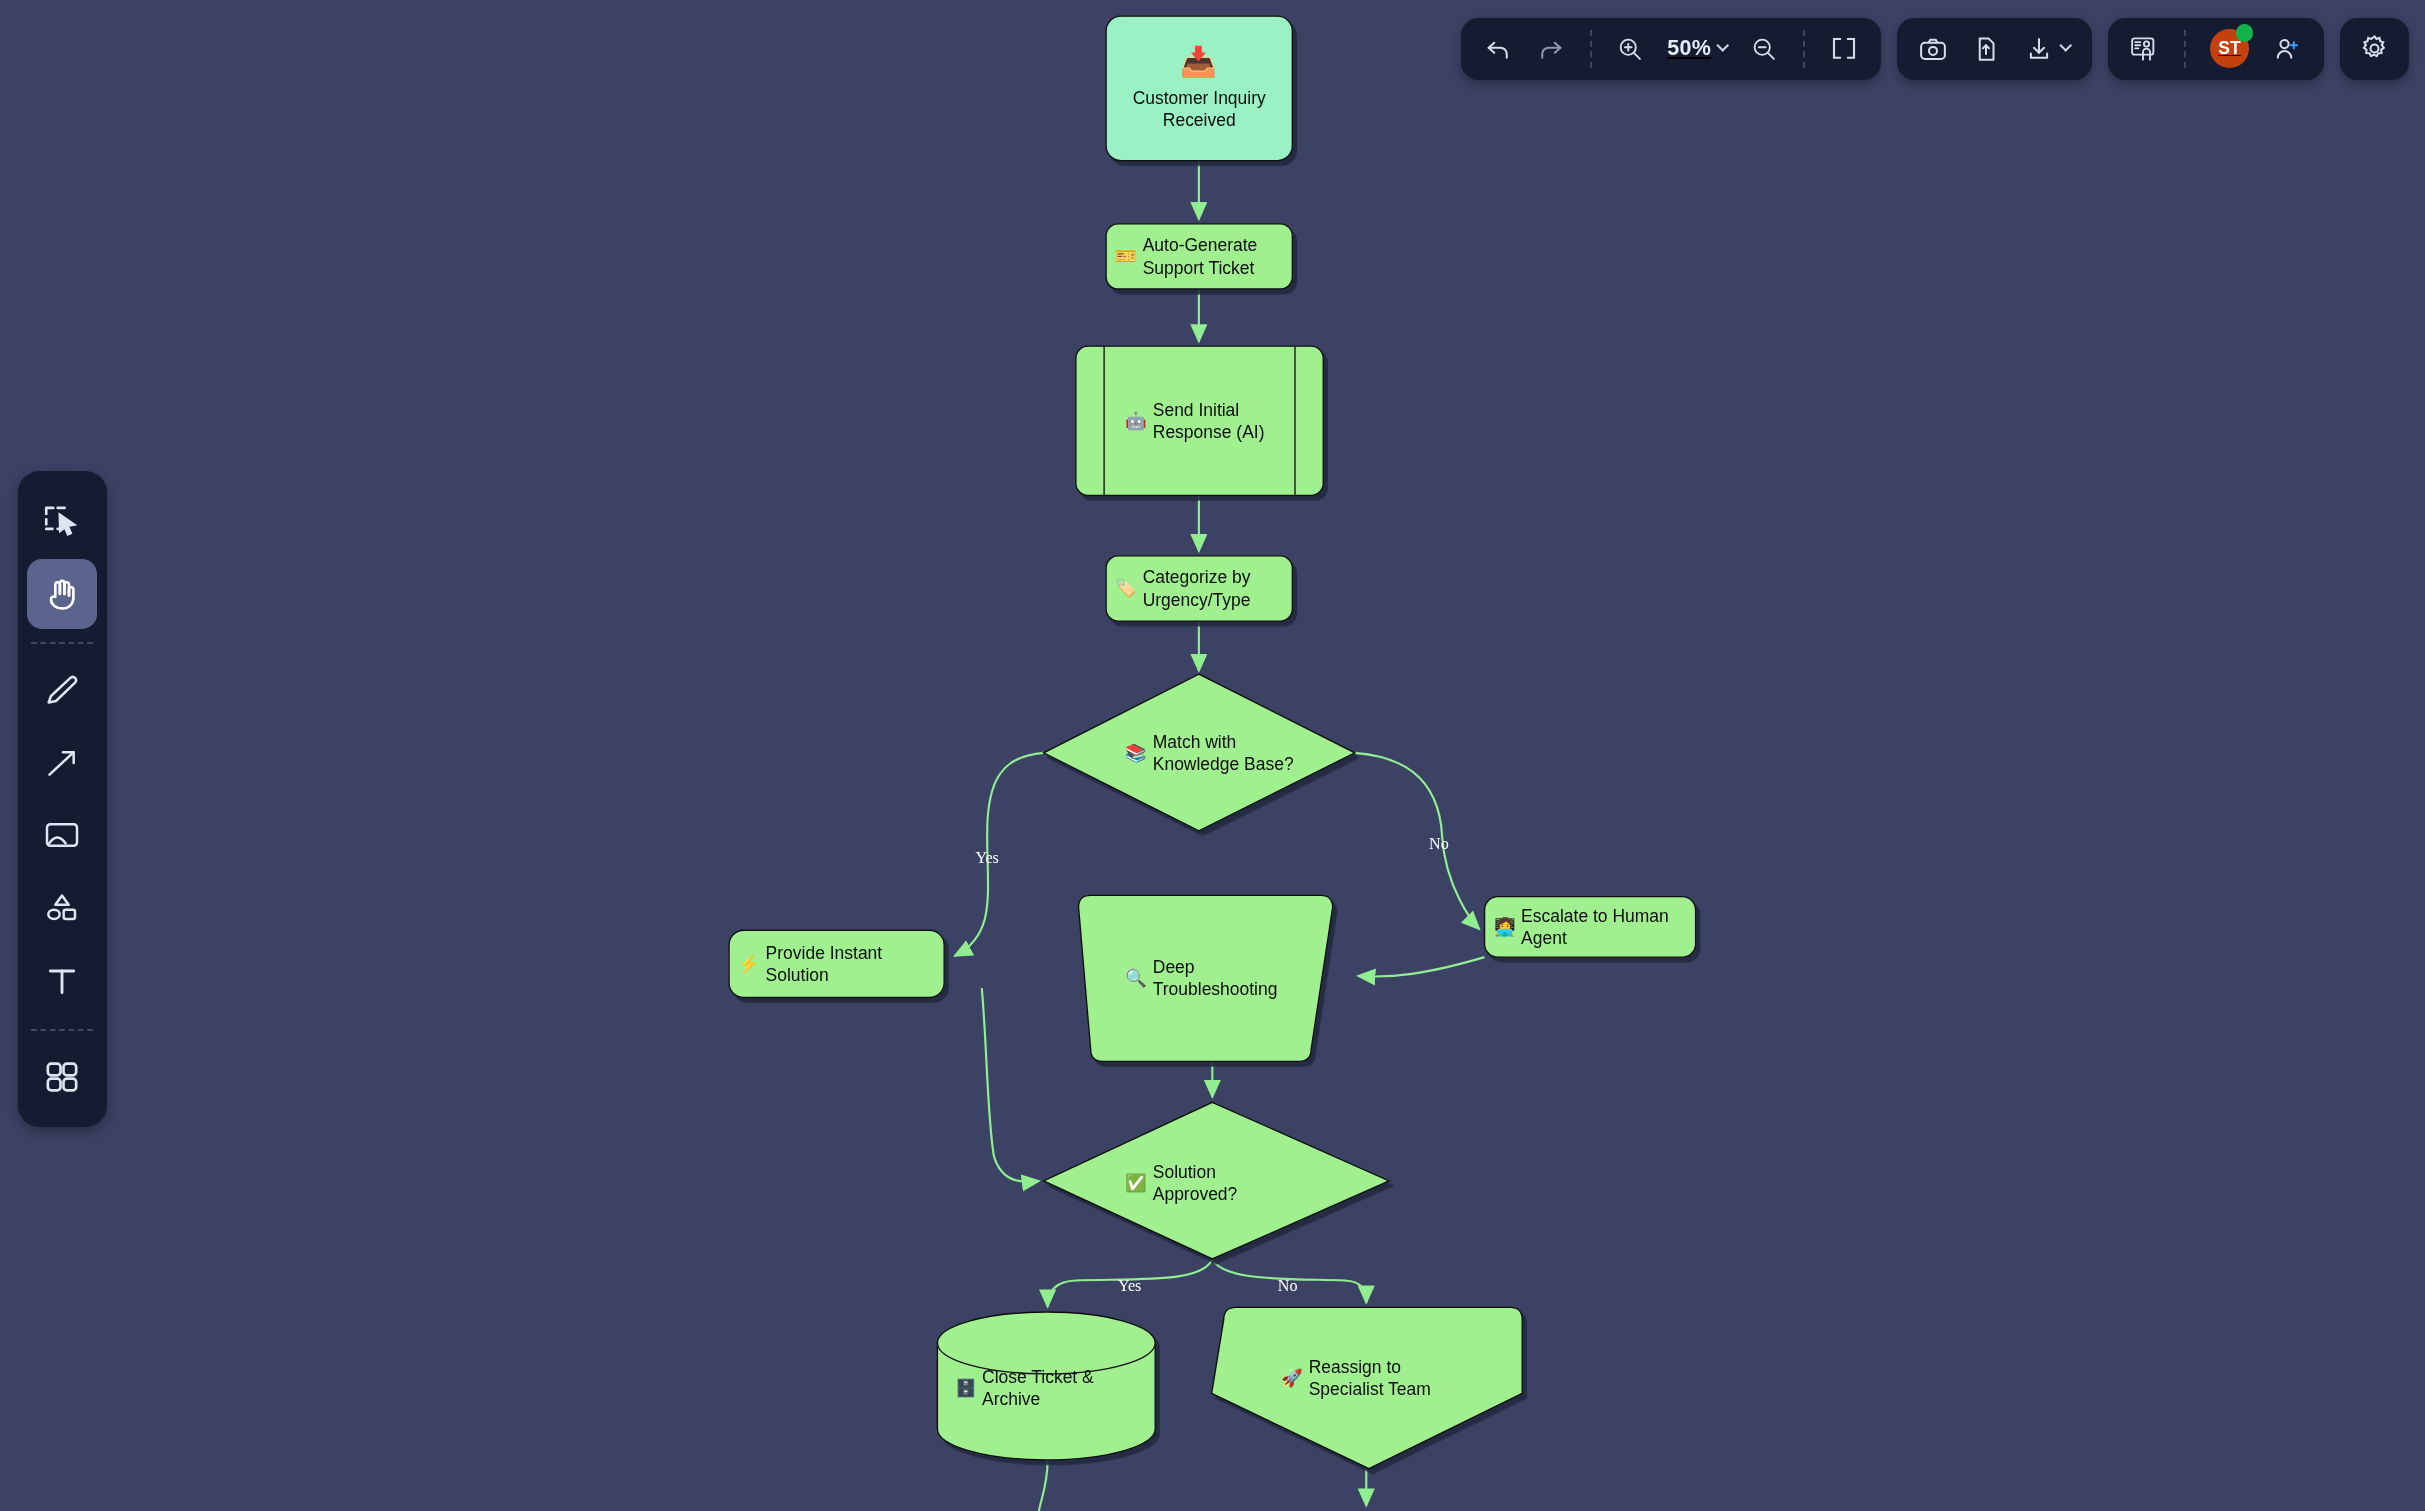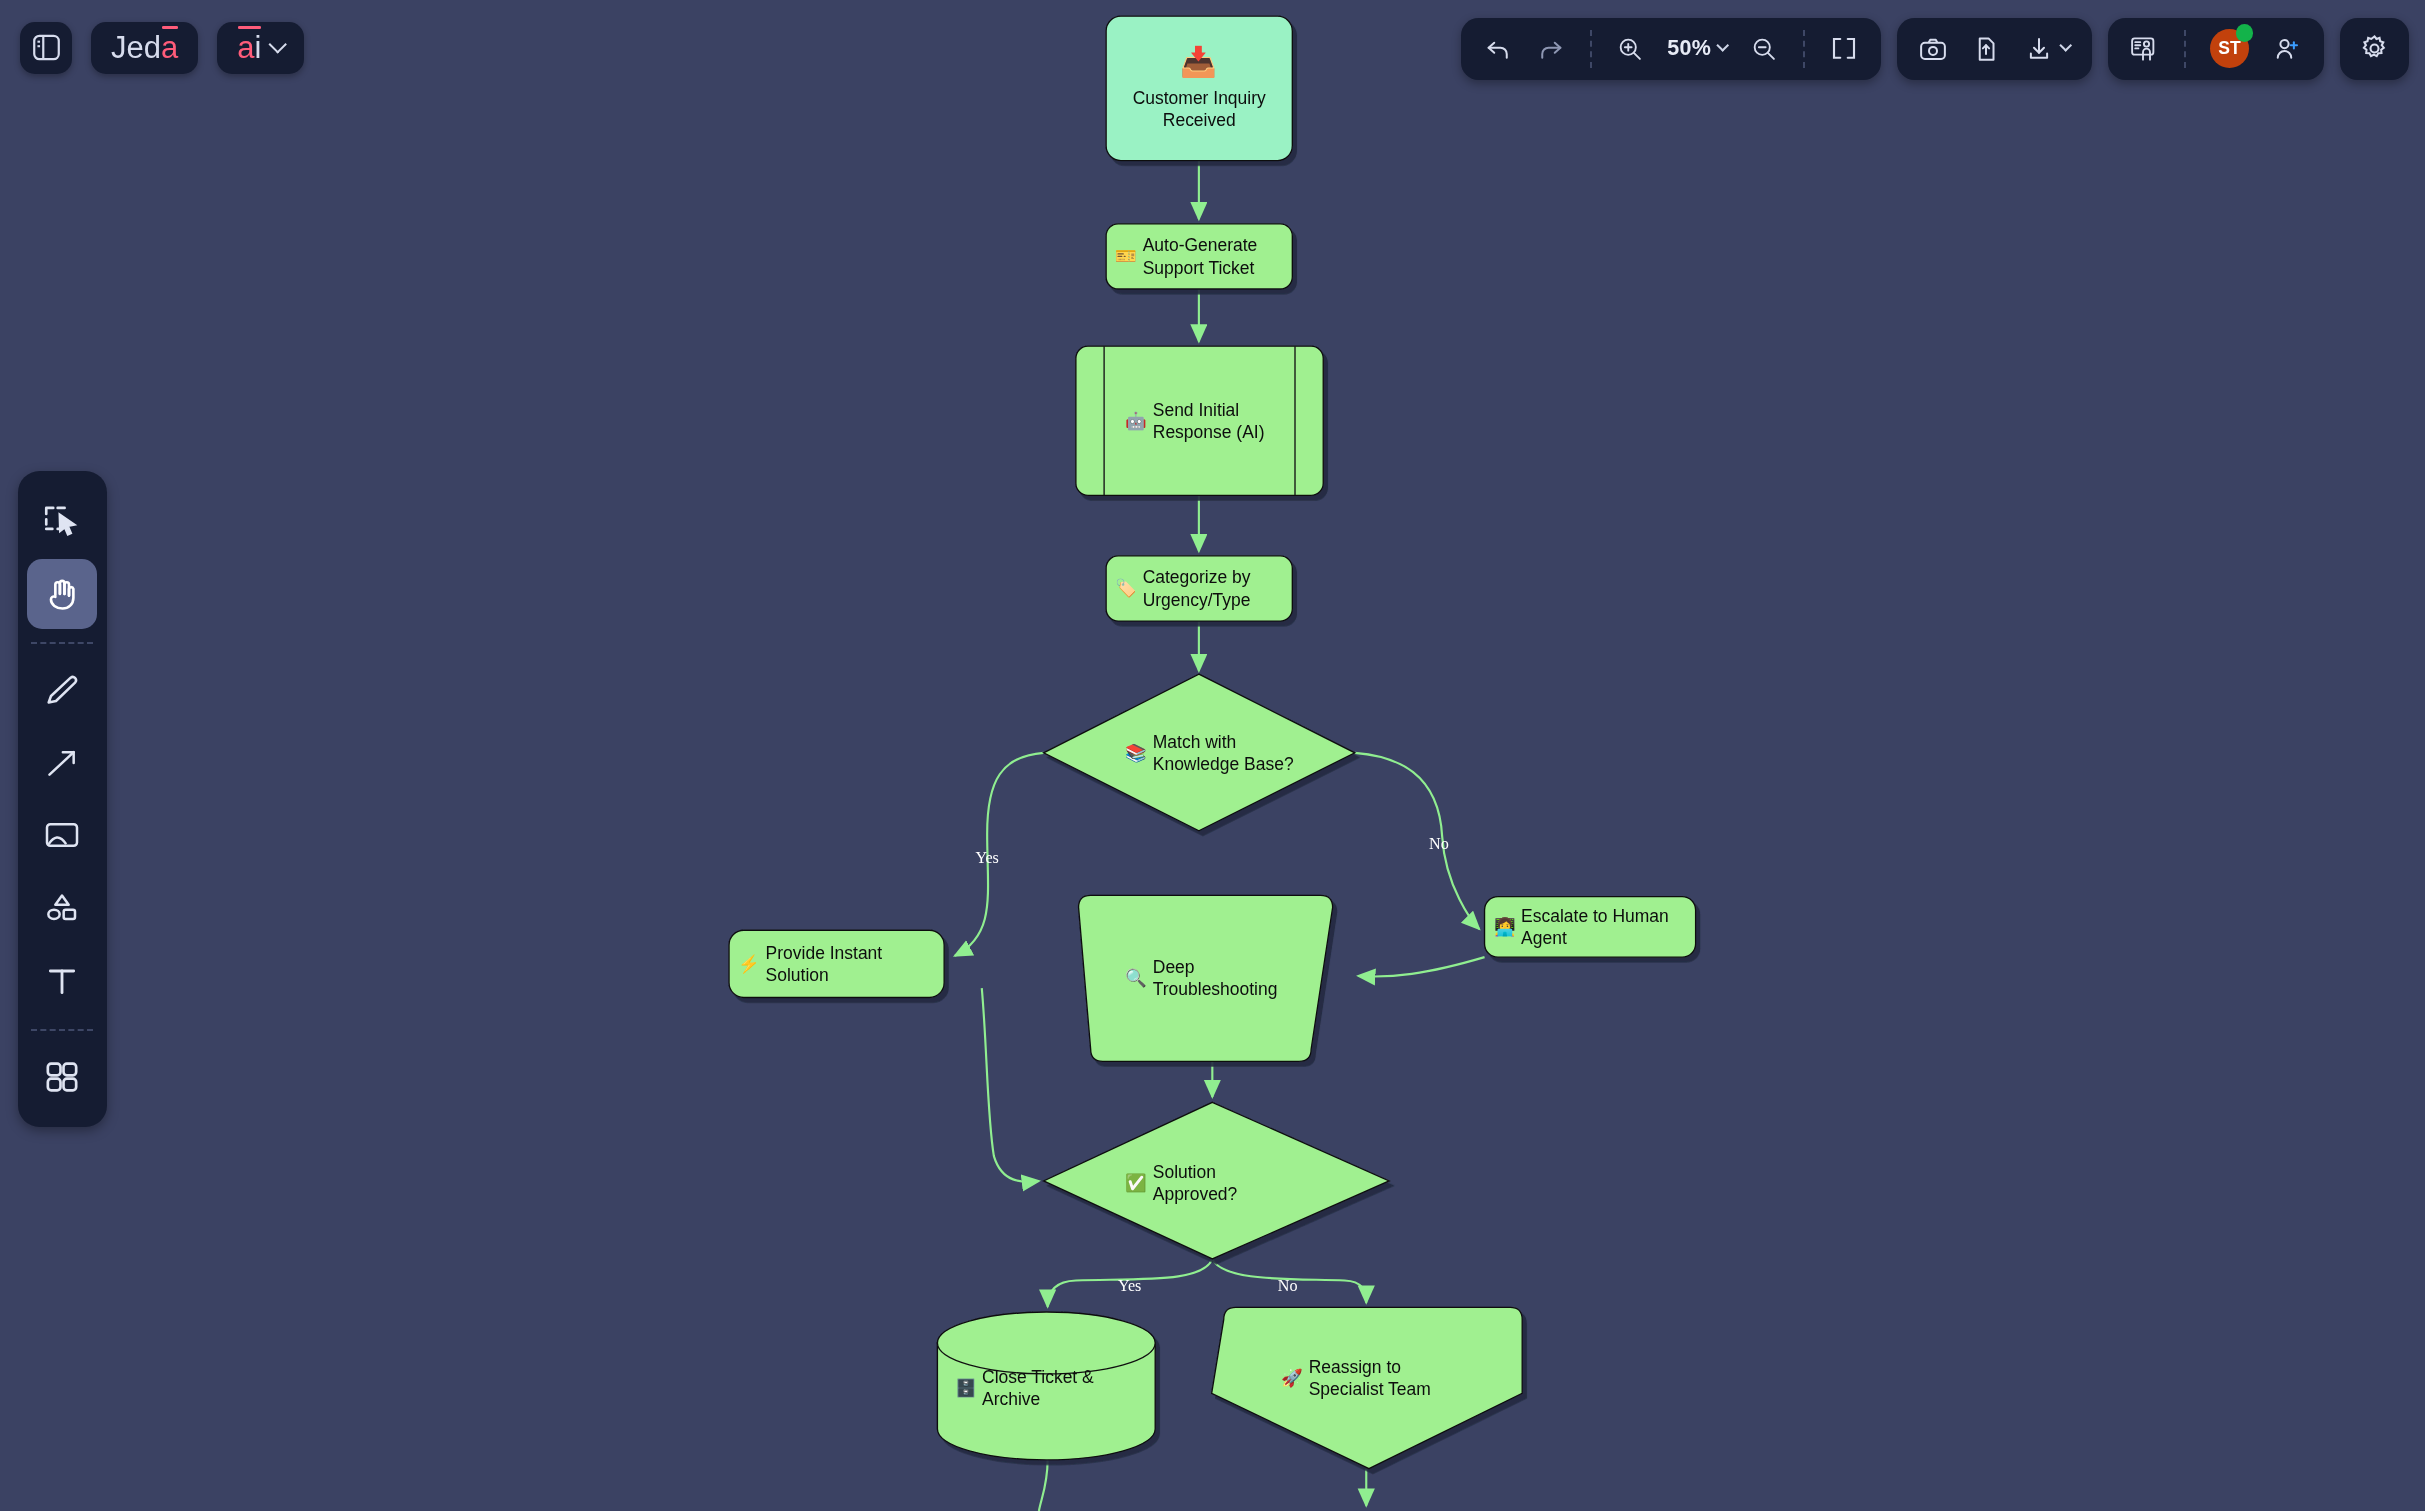--- a/index.html
+++ b/index.html
@@ -37,21 +37,21 @@
   .ai-i { color:#d7dced; }
   .chev { display:inline-block; width:13.4px; height:13.4px; border-right:2.7px solid #d7dced; border-bottom:2.7px solid #d7dced;
           transform: rotate(45deg); margin-left:9.4px; margin-bottom:5.4px; }
 
   
   .topright { position:absolute; right:17.5px; top:17.5px; display:flex; gap:16px; align-items:center; z-index:40; }
   .tb {
     height: 62px; background:#151c32; border-radius:17.5px; display:flex; align-items:center;
     padding: 0 17.5px; gap: 15px; box-shadow: 0 3.4px 9.4px rgba(0,0,0,.3);
   }
-  .tb-item { display:flex; align-items:center; justify-content:center; height:43px; min-width:35px; padding:0 4px; }
+  .tb-item { display:flex; align-items:center; justify-content:center; height:43px; min-width:35px; padding:0 4px;text-decoration:underline; }
   .vdiv { width:0; height:38px; border-left:2px dashed #3e4766; margin: 0 5.4px; }
   .zoomlabel { color:#e7ebf6; font-size:21.5px; font-weight:bold; letter-spacing:0.3px; }
   .chev-sm { display:inline-block; width:9.4px; height:9.4px; border-right:2.7px solid #cfd6e8; border-bottom:2.7px solid #cfd6e8;
              transform: rotate(45deg); margin-left:6.7px; margin-bottom:5.4px; }
   .avatar {
     width:39px; height:39px; border-radius:50%; background:#c2410c; color:#fff;
     display:flex; align-items:center; justify-content:center; font-size:17.5px; font-weight:bold; position:relative;
   }
   .avatar .dot { position:absolute; right:-4px; top:-4.7px; width:17.5px; height:17.5px; border-radius:50%; background:#13b34a; }
 
@@ -229,37 +229,20 @@
       <path d="M1820,1963 q0,-18 18,-18 L2246,1945 q18,0 18,18 L2264,2073 L2036,2185 L1802,2073 Z" fill="#a0f090" stroke="#111" stroke-width="2"></path>
     </g>
     <foreignObject x="1892" y="1995" width="290" height="110">
       <div xmlns="http://www.w3.org/1999/xhtml" class="nlabel">
         <span style="margin-right:8px;">🚀</span>
           <span>Reassign to Specialist Team</span>
       </div>
     </foreignObject>
   </svg>
 
-  <div class="topleft">
-    <div class="sq-btn">
-      <svg width="31" height="31" viewBox="0 0 24 24" fill="none" stroke="#d7dced" stroke-width="1.7">
-        <rect x="2.5" y="3" width="19" height="18" rx="4"></rect>
-        <line x1="9.5" y1="3" x2="9.5" y2="21"></line>
-        <line x1="5" y1="7.5" x2="7" y2="7.5" stroke-width="1.6"></line>
-        <line x1="5" y1="11" x2="7" y2="11" stroke-width="1.6"></line>
-      </svg>
-    </div>
-    <div class="pill-btn">
-      <span class="logo-text"><span>Jed<span class="accent bar-top">a</span></span></span>
-    </div>
-    <div class="pill-btn">
-      <span class="ai-text"><span class="bar-top">a<span class="ai-i">i</span></span></span>
-      <span class="chev"></span>
-    </div>
-  </div>
 
   <div class="topright">
 
     <div class="tb">
       <div class="tb-item">
         <svg width="30" height="30" viewBox="0 0 24 24" fill="none" stroke="#d7dced" stroke-width="1.6" stroke-linecap="round" stroke-linejoin="round">
           <path d="M9 7 L4.5 11 L9 15"></path>
             <path d="M4.5 11 H14 a5 5 0 0 1 5 5 v3"></path>
         </svg>
       </div>

